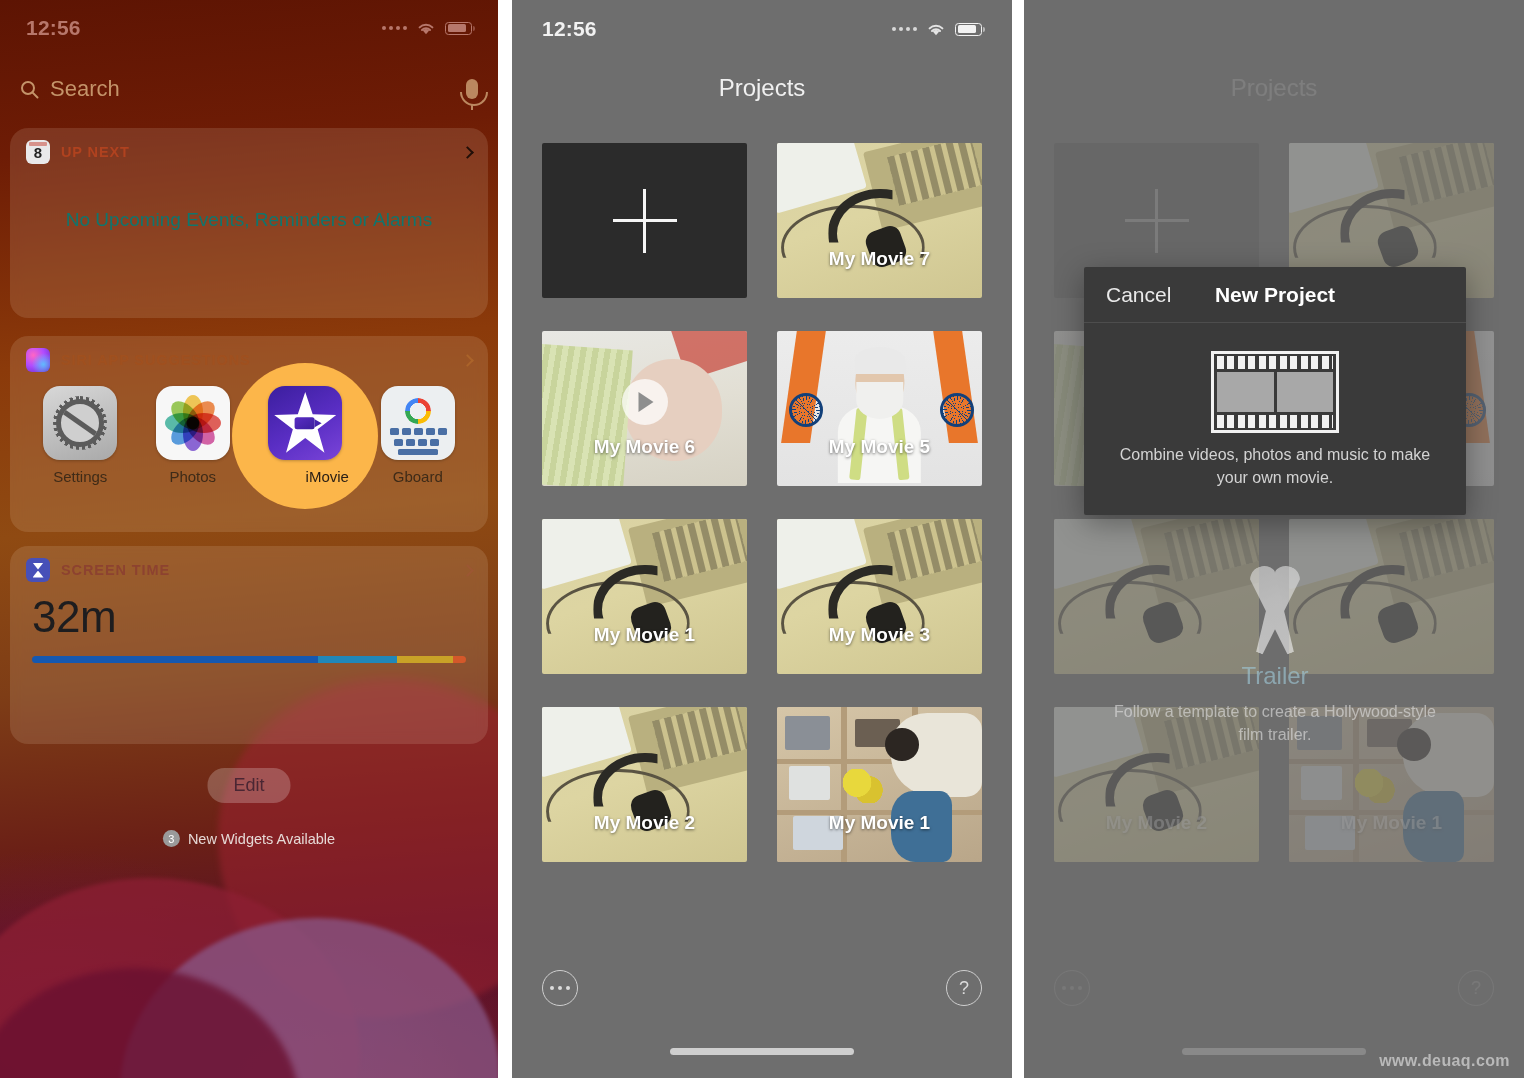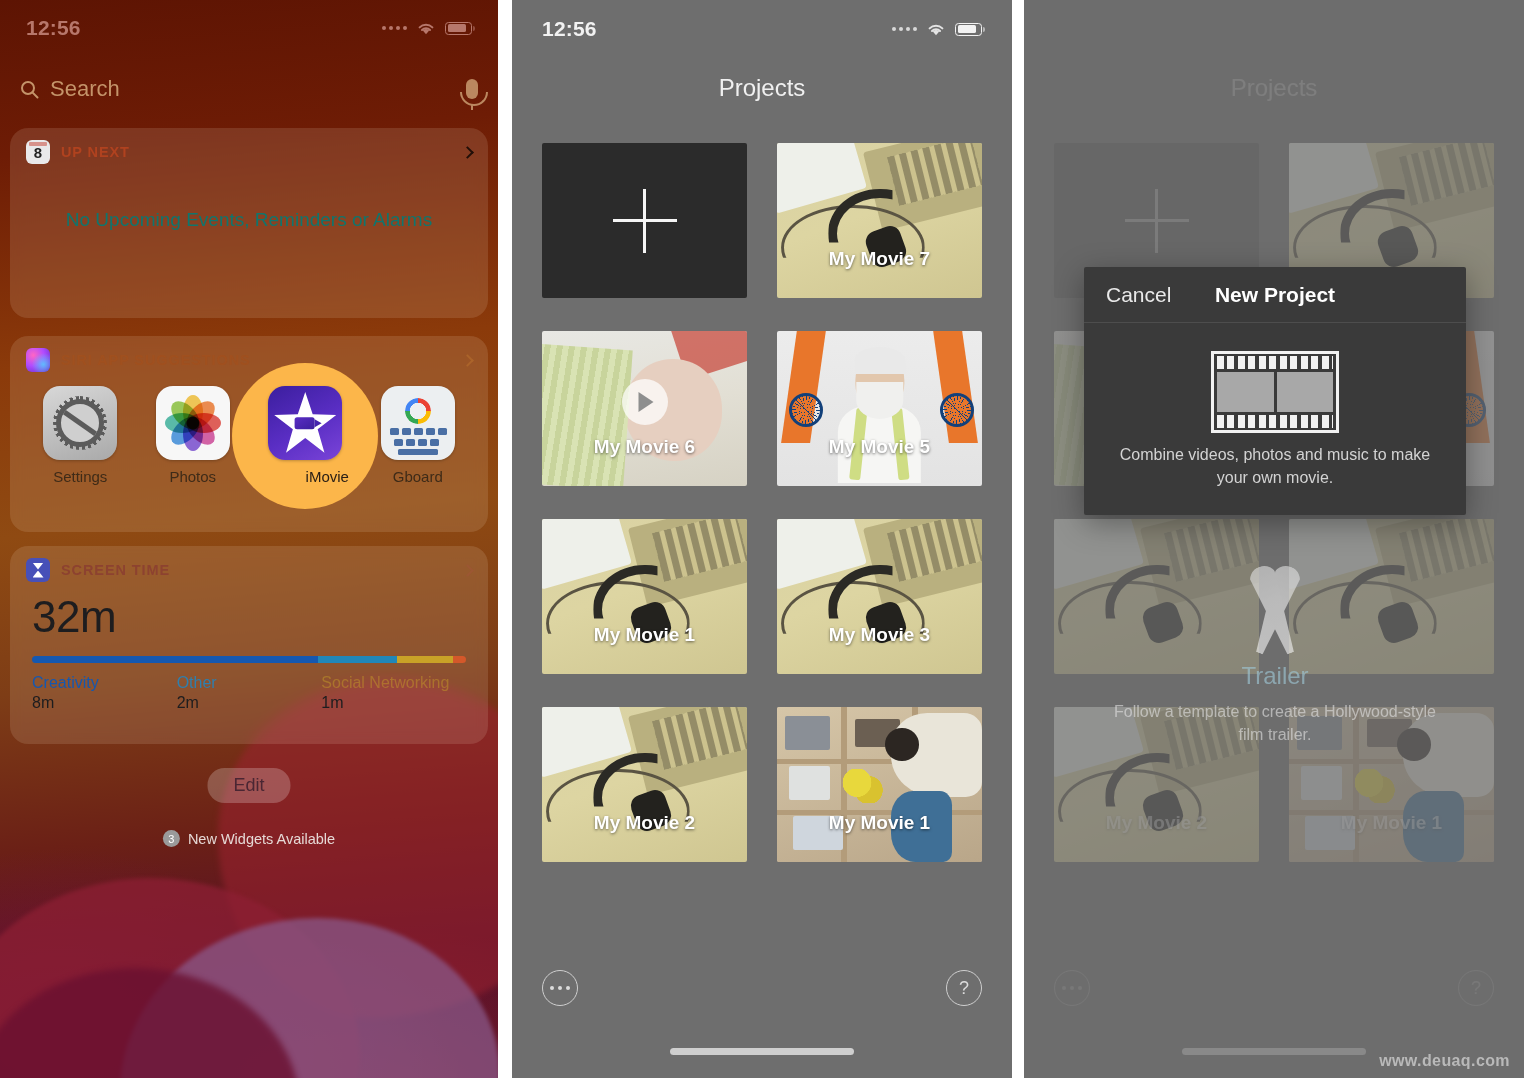--- a/index.html
+++ b/index.html
@@ -443,34 +443,20 @@
         <span class="wgt-title">SCREEN TIME</span>
         <span class="chev"></span>
       </div>
       <div class="st-total">32m</div>
       <div class="st-bar">
         <span style="width:66%;background:#1558b0"></span>
         <span style="width:18%;background:#2187b8"></span>
         <span style="width:13%;background:#c9a227"></span>
         <span style="width:3%;background:#d4582a"></span>
       </div>
-      <div class="st-legend">
-        <div class="st-leg">
-          <div class="nm" style="color:#1558b0">Creativity</div>
-          <div class="vl">8m</div>
-        </div>
-        <div class="st-leg">
-          <div class="nm" style="color:#2f7fae">Other</div>
-          <div class="vl">2m</div>
-        </div>
-        <div class="st-leg">
-          <div class="nm" style="color:#c9a227;opacity:.45">Social Networking</div>
-          <div class="vl">1m</div>
-        </div>
-      </div>
     </div>
 
     <div class="edit-btn">Edit</div>
     <div class="newwidgets">
       <span class="nw-badge">3</span>
       <span>New Widgets Available</span>
     </div>
   </div>
 
   <div class="panel" id="panel-2">

